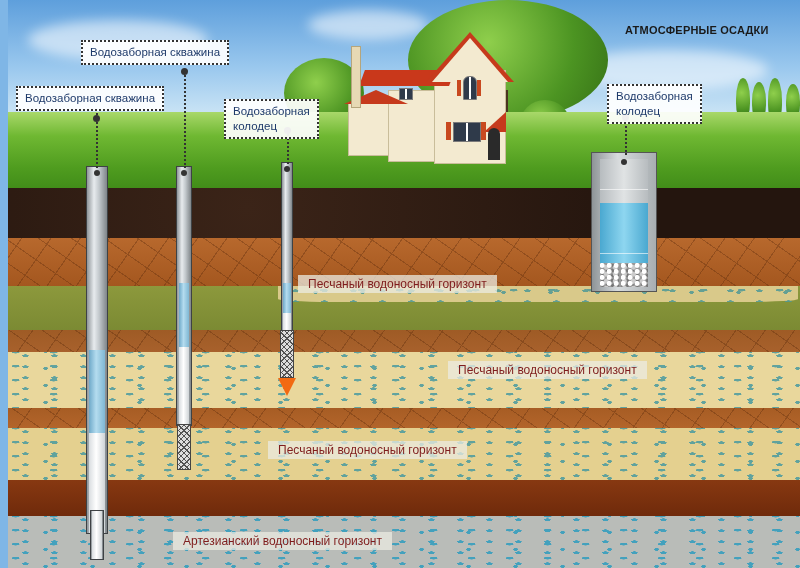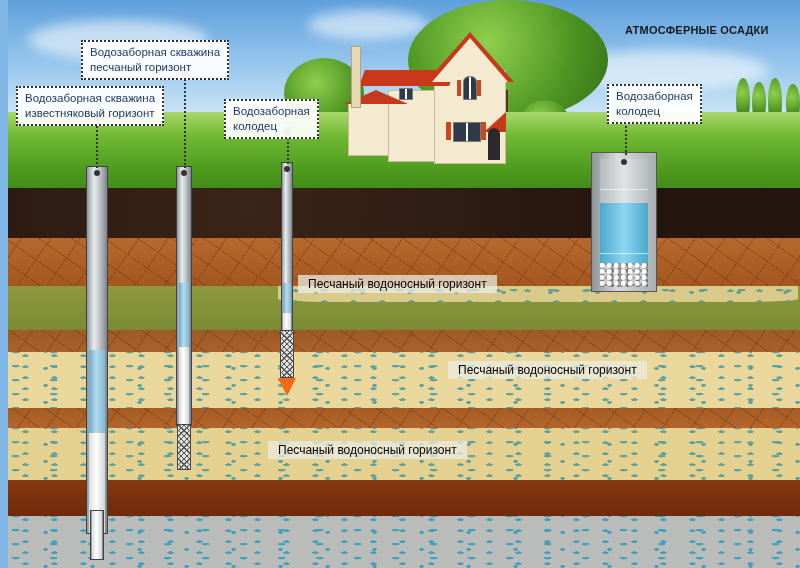--- a/index.html
+++ b/index.html
@@ -46,21 +46,21 @@
   .shutter { position: absolute; background: #c8491f; }
 
   
   .callout { position: absolute; background: rgba(255,255,255,0.92); border: 2px dotted #333;
     color: #1e3a6a; font-family: "Liberation Sans", sans-serif; font-size: 11.5px; line-height: 15px; padding: 3px 7px; white-space: nowrap; }
   .leader { position: absolute; width: 0; border-left: 2px dotted #333; }
   .dot { position: absolute; width: 7px; height: 7px; border-radius: 50%; background: #333; }
 
   .title-label { position: absolute; left: 617px; top: 24px; font-family: "Liberation Sans", sans-serif; font-size: 11px; font-weight: bold; color: #1a1a1a; letter-spacing: 0.2px; }
 
-  .layer-label { position: absolute; background: rgba(235,235,225,0.75); font-family: "Liberation Sans", sans-serif; font-size: 12px; color: #000000; padding: 2px 10px; white-space: nowrap; }
+  .layer-label { position: absolute; background: rgba(235,235,225,0.75); font-family: "Liberation Sans", sans-serif; font-size: 12px; color: #7f1d1d; padding: 2px 10px; white-space: nowrap; }
 
   
   .pipe { position: absolute; background: linear-gradient(90deg, #8f9599 0%, #e7ebee 35%, #c3c9cd 60%, #7f8589 100%); border: 1px solid #3e4245; box-sizing: border-box; }
   .water-fill { position: absolute; left: 2px; right: 2px; background: linear-gradient(90deg, #6ea9c9, #b4dcef 45%, #7fb7d3); }
   .white-fill { position: absolute; left: 2px; right: 2px; background: linear-gradient(90deg, #d9dde0, #ffffff 45%, #cfd4d7); }
   .filter { position: absolute; border: 1px solid #444; box-sizing: border-box;
     background: repeating-linear-gradient(45deg, #eee 0 3px, #555 3px 4px), #eee;
     background-blend-mode: multiply; }
   .filter::after { content: ""; position: absolute; inset: 0; background: repeating-linear-gradient(-45deg, transparent 0 3px, #555 3px 4px); }
   .cone { position: absolute; width: 0; height: 0; border-left: 9px solid transparent; border-right: 9px solid transparent; border-top: 18px solid #f26a12; }
@@ -191,31 +191,30 @@
   <div class="leader" style="left:176px;top:72px;height:96px;"></div>
   <div class="leader" style="left:279px;top:129px;height:35px;"></div>
   <div class="leader" style="left:617px;top:115px;height:40px;"></div>
   <div class="dot" style="left:85px;top:115px;"></div>
   <div class="dot" style="left:173px;top:68px;"></div>
   <div class="dot" style="left:276px;top:127px;"></div>
   <div class="dot" style="left:614px;top:114px;"></div>
 
   <div class="callout" style="left:8px;top:86px;">
     <div>Водозаборная скважина</div>
-    <div>известняковый горизонт</div>
   </div>
   <div class="callout" style="left:73px;top:40px;">
     <div>Водозаборная скважина</div>
-    <div>песчаный горизонт</div>
   </div>
   <div class="callout" style="left:216px;top:99px;">
     <div>Водозаборная</div>
     <div>колодец</div>
   </div>
   <div class="callout" style="left:599px;top:84px;">
     <div>Водозаборная</div>
     <div>колодец</div>
   </div>
 
   <div class="layer-label" style="left:290px;top:275px;">Песчаный водоносный горизонт</div>
   <div class="layer-label" style="left:440px;top:361px;">Песчаный водоносный горизонт</div>
   <div class="layer-label" style="left:260px;top:441px;">Песчаный водоносный горизонт</div>
+  <div class="layer-label" style="left:165px;top:532px;">Артезианский водоносный горизонт</div>
 </div>
 
 </body></html>

